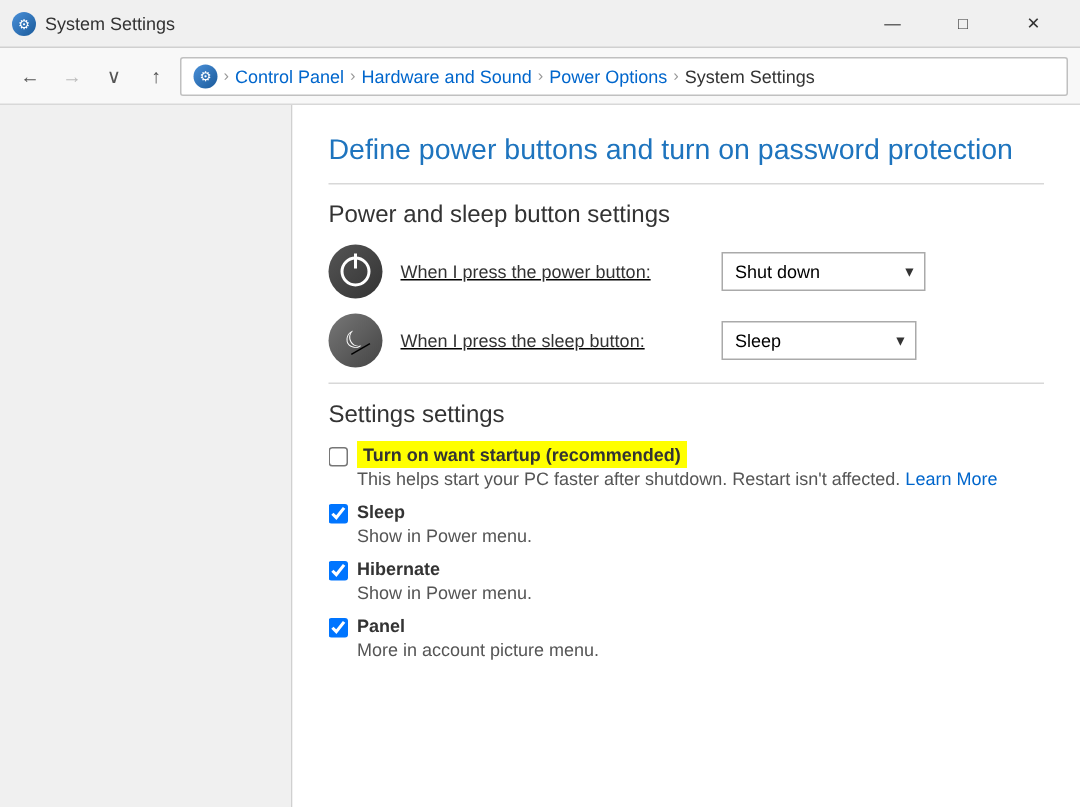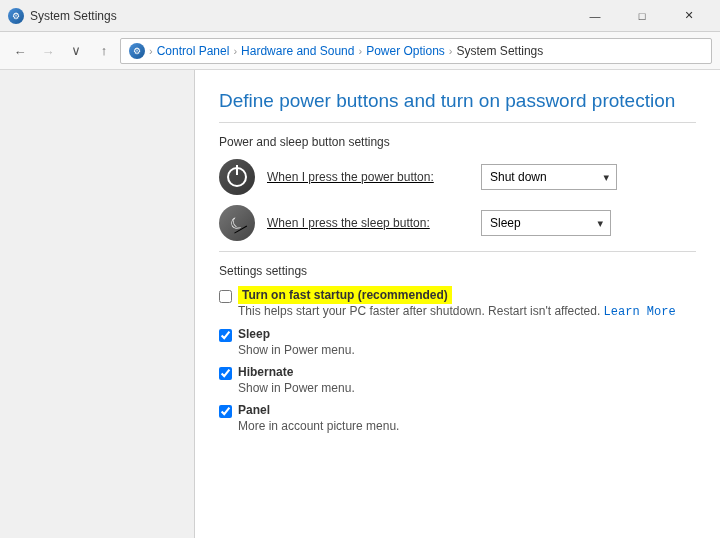--- a/index.html
+++ b/index.html
@@ -149,21 +149,21 @@
       max-width: 480px;
     }
 
     .section-divider {
       border: none;
       border-top: 1px solid #d8d8d8;
       margin: 4px 0 12px 0;
     }
 
     .section-label {
-      font-size: 12px;
+      font-size: 16px;
       color: #333;
       margin-bottom: 10px;
     }
 
     
     .button-setting-row {
       display: flex;
       align-items: center;
       margin-bottom: 10px;
       gap: 12px;
@@ -282,21 +282,20 @@
     .checkbox-desc {
       font-size: 12px;
       color: #555;
       margin-top: 2px;
     }
 
     .learn-more-link {
       color: #0066cc;
       text-decoration: none;
       cursor: pointer;
-      font-family: Liberation Mono, monospace;
     }
 
     .highlighted-row {
       background: #ffff00;
       padding: 2px 4px;
       display: inline;
     }
   </style>
 </head>
 <body>
@@ -375,21 +374,21 @@
 
     <hr class="section-divider">
 
     <div class="shutdown-section">
       <div class="section-label">Settings settings</div>
 
       <div class="checkbox-row">
         <input type="checkbox" id="fast-startup" style="">
         <div class="checkbox-content">
           <label for="fast-startup" class="checkbox-label">
-            <span class="highlighted-row">Turn on fast startup (recommended)</span>
+            <span class="highlighted-row">Turn on want startup (recommended)</span>
           </label>
           <div class="checkbox-desc">
             <span>This helps start your PC faster after shutdown. Restart isn't affected.</span>
             <a class="learn-more-link">Learn More</a>
           </div>
         </div>
       </div>
 
       <div class="checkbox-row">
         <input type="checkbox" id="sleep-cb" checked="" style="">

